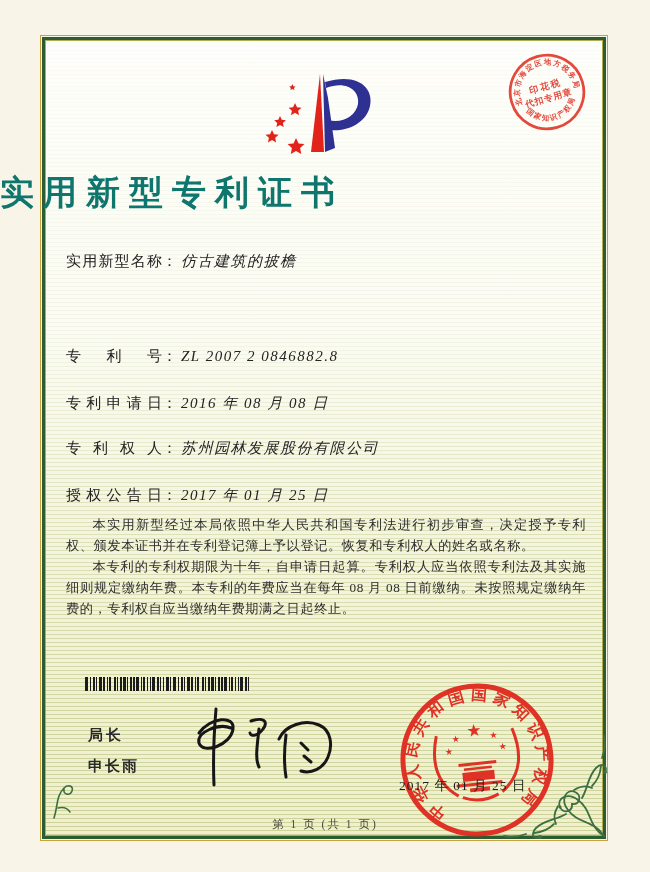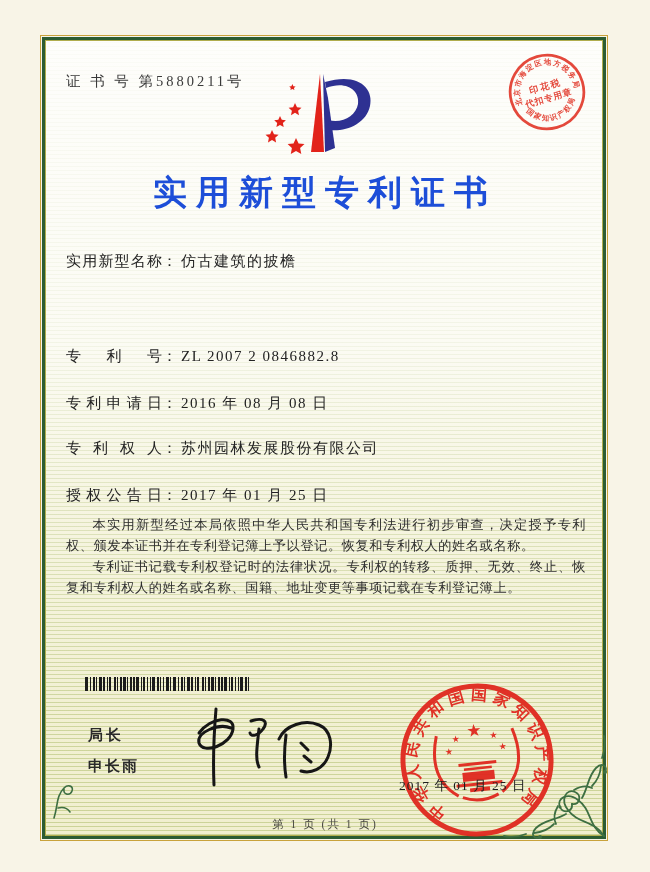--- a/index.html
+++ b/index.html
@@ -14,26 +14,26 @@
     border:1px solid #c9a23b;box-sizing:border-box;padding:1px;}
   .bframe2{width:100%;height:100%;border:3px solid #2c5c33;box-sizing:border-box;padding:0;}
   .bframe3{width:100%;height:100%;border:1px solid #b0ad4e;box-sizing:border-box;
     background-color:#f1efd0;
     background-image:
       linear-gradient(180deg, rgba(255,255,255,0.92) 0%, rgba(255,255,255,0.75) 38%, rgba(255,255,255,0.35) 60%, rgba(255,255,255,0.05) 85%, rgba(255,255,255,0) 100%),
       repeating-linear-gradient(0deg, rgba(173,188,105,0.55) 0px, rgba(173,188,105,0.55) 1px, rgba(255,255,255,0) 1px, rgba(255,255,255,0) 4px);
   }
   .abs{position:absolute;}
   .certno{left:66px;top:72px;font-size:14.5px;letter-spacing:3px;color:#3a3a3a;}
-  .title{left:0;right:0;top:170px;text-align:center;font-size:34px;font-weight:700;
-    letter-spacing:9px;color:#1d4ed8;}
+  .title{left:0;right:0;top:170px;text-align:left;font-size:34px;font-weight:700;
+    letter-spacing:9px;color:#0f766e;}
   .frow{left:66px;font-size:15px;color:#232323;white-space:nowrap;}
   .flabel{display:inline-block;width:96px;text-align:justify;text-align-last:justify;vertical-align:bottom;}
   .fcolon{display:inline-block;margin-right:4px;}
-  .fvalue{letter-spacing:1.5px;}
+  .fvalue{letter-spacing:1.5px;font-style:italic;}
   .bodytext{left:66px;width:520px;top:514px;font-size:13.2px;line-height:21px;
     color:#2e2e2e;text-align:justify;letter-spacing:0.6px;}
   .bodytext p{margin:0;text-indent:2em;}
   .sigrole{left:88px;top:726px;font-family:"Liberation Sans","DejaVu Sans",sans-serif;
     font-size:15px;font-weight:600;letter-spacing:3px;color:#2a2a2a;}
   .signame{left:88px;top:757px;font-family:"Liberation Sans","DejaVu Sans",sans-serif;
     font-size:15px;font-weight:600;letter-spacing:2px;color:#2a2a2a;text-align:center;}
   .sealdate{left:399px;top:777px;font-size:13.5px;letter-spacing:1px;color:#1d1d1d;z-index:6;}
   .footer{left:0;right:0;top:817px;text-align:center;font-size:11.5px;letter-spacing:2px;color:#4a4a42;}
   .stampwrap{left:501px;top:46px;width:92px;height:92px;transform:rotate(-16deg);opacity:0.92;}
@@ -48,21 +48,20 @@
 <body>
 
 <div class="page">
 
   <div class="bframe">
     <div class="bframe2">
       <div class="bframe3"></div>
     </div>
   </div>
 
-  <div class="abs certno">证 书 号 第5880211号</div>
 
   <div class="abs logowrap">
     <svg width="132" height="116" viewBox="0 0 132 116">
       <g fill="#e2231a">
         <path d="M31 28 l1.6 3.4 3.6.4 -2.7 2.4 .8 3.6 -3.3-1.9 -3.2 1.9 .7-3.6 -2.6-2.4 3.5-.4z" transform="scale(0.62) translate(18,14)"></path>
         <path d="M33 45 l2 4.2 4.5.5 -3.4 3 .9 4.5 -4-2.4 -4 2.4 .9-4.5 -3.3-3 4.5-.5z"></path>
         <path d="M18 58 l1.8 3.8 4.1.5 -3 2.7 .8 4 -3.7-2.1 -3.6 2.1 .8-4 -3-2.7 4.1-.5z"></path>
         <path d="M10 72 l2 4.2 4.6.6 -3.4 3 .9 4.6 -4.1-2.4 -4 2.4 .9-4.6 -3.4-3 4.6-.6z"></path>
         <path d="M34 80 l2.6 5.4 5.9.7 -4.4 4 1.2 5.9 -5.3-3.1 -5.2 3.1 1.1-5.9 -4.3-4 5.9-.7z"></path>
         <polygon points="58,16 49,94 62,94"></polygon>
@@ -105,21 +104,21 @@
   </div>
   <div class="abs frow" style="top:439px">
     <span class="flabel">专利权人</span><span class="fcolon">：</span><span class="fvalue">苏州园林发展股份有限公司</span>
   </div>
   <div class="abs frow" style="top:486px">
     <span class="flabel">授权公告日</span><span class="fcolon">：</span><span class="fvalue">2017 年 01 月 25 日</span>
   </div>
 
   <div class="abs bodytext">
     <p>本实用新型经过本局依照中华人民共和国专利法进行初步审查，决定授予专利权、颁发本证书并在专利登记簿上予以登记。恢复和专利权人的姓名或名称。</p>
-    <p>专利证书记载专利权登记时的法律状况。专利权的转移、质押、无效、终止、恢复和专利权人的姓名或名称、国籍、地址变更等事项记载在专利登记簿上。</p>
+    <p>本专利的专利权期限为十年，自申请日起算。专利权人应当依照专利法及其实施细则规定缴纳年费。本专利的年费应当在每年 08 月 08 日前缴纳。未按照规定缴纳年费的，专利权自应当缴纳年费期满之日起终止。</p>
   </div>
 
   <div class="abs barcodewrap">
     <svg width="164" height="14" viewBox="0 0 164 14">
       <line x1="0" y1="7" x2="164" y2="7" stroke="#1c1c1c" stroke-width="14" stroke-dasharray="3 2 1 2 2 1 1 2 3 1 2 2 1 1 2 3 2 1 1 2 2 1 3 1 1 2 2 1 2 1 3 2 1 1 2 2 1 2 1 1 3 2 2 1 1 2 1 2 3 1 1 2"></line>
     </svg>
   </div>
 
   <div class="abs sigrole">局长</div>
   <div class="abs signame">申长雨</div>

